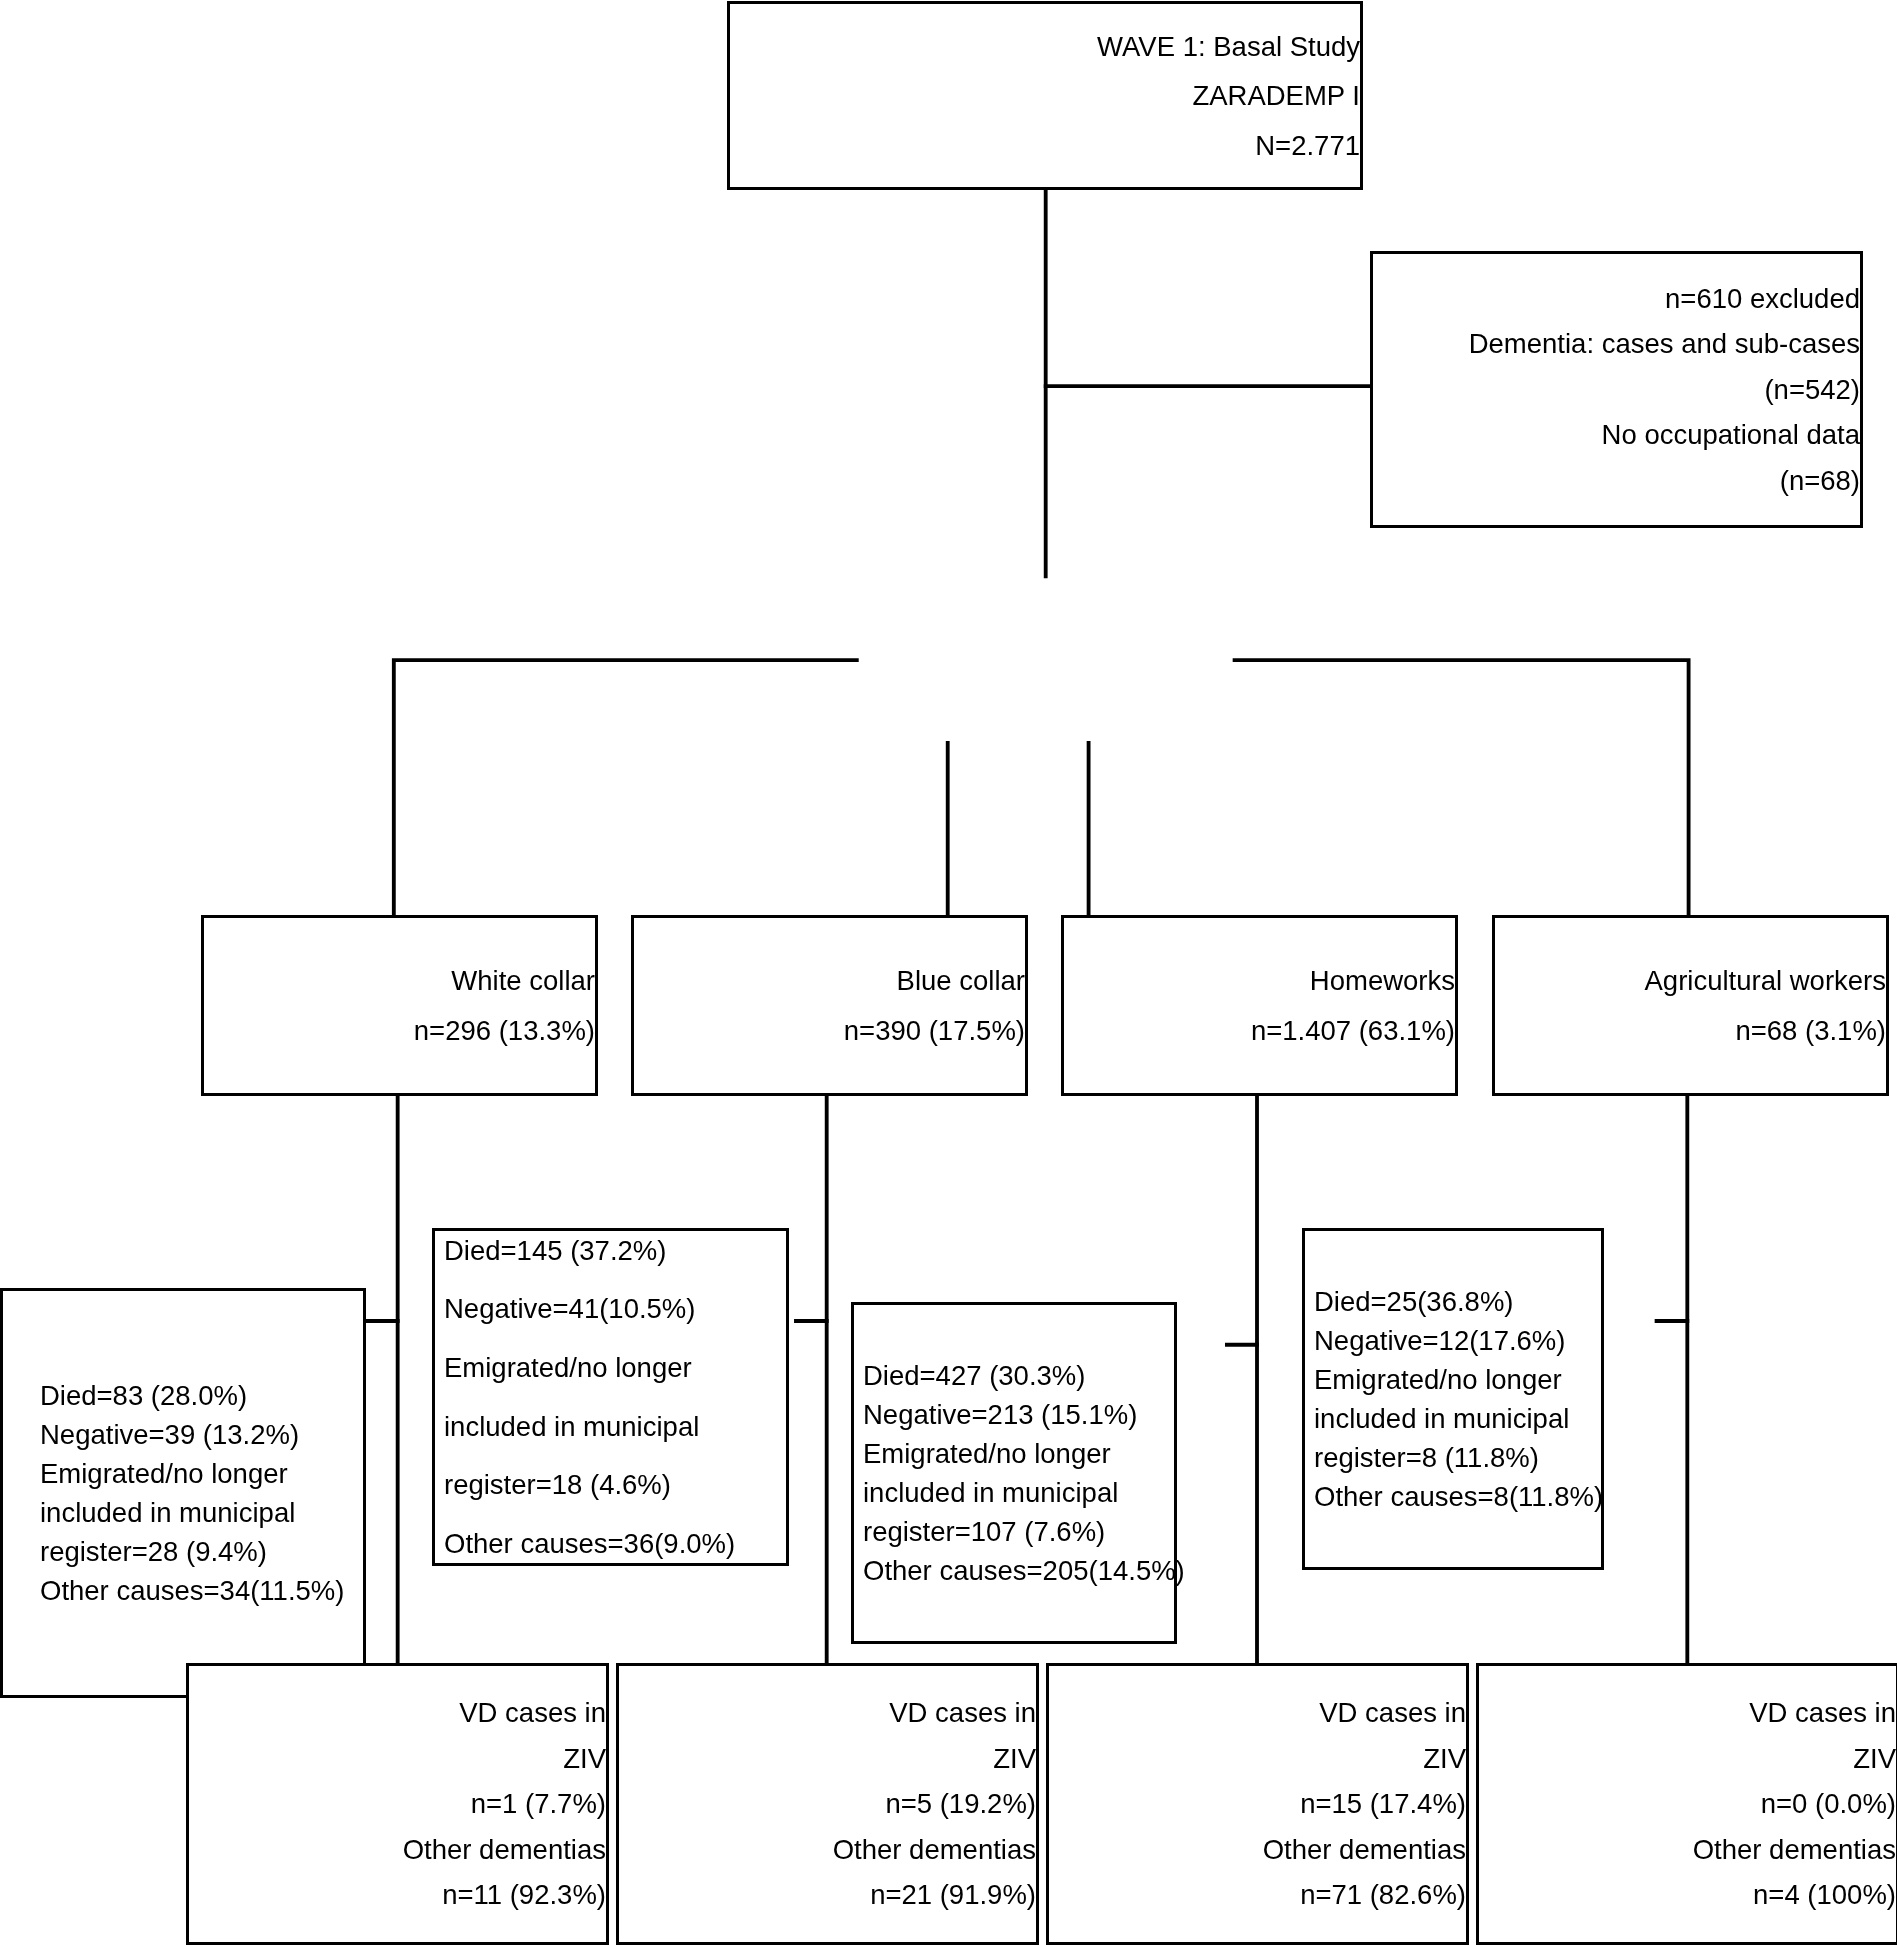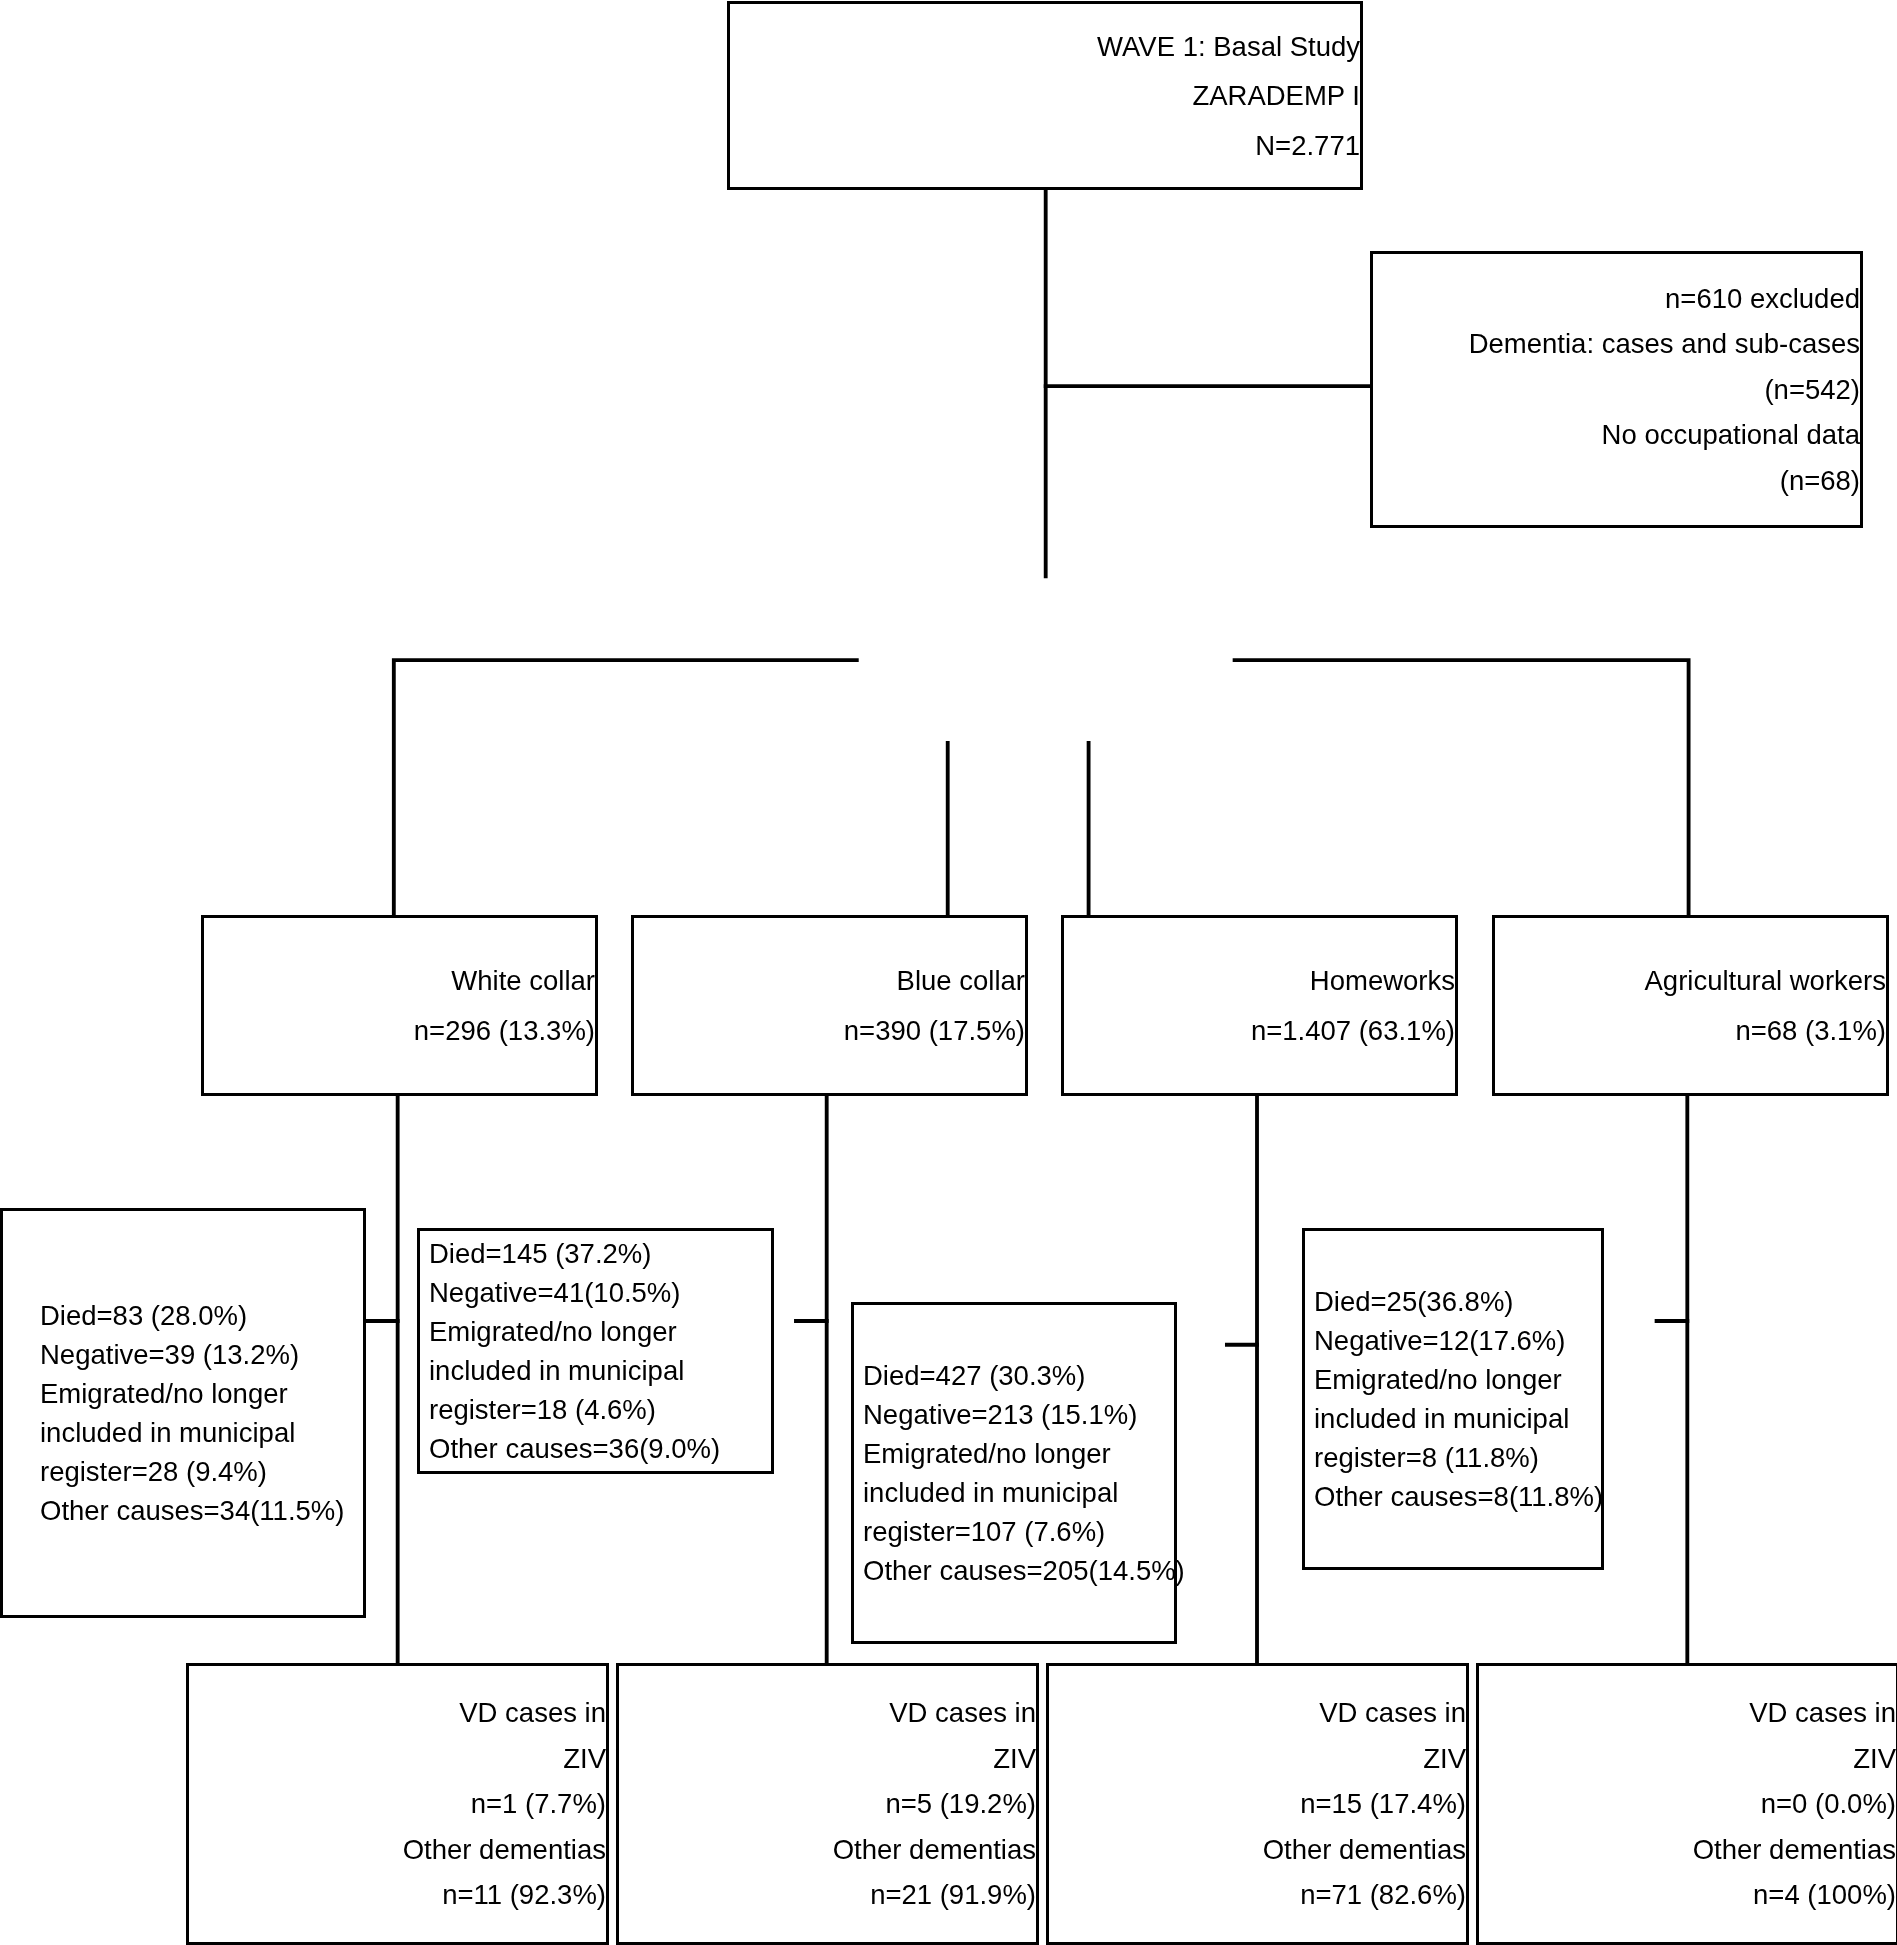--- a/index.html
+++ b/index.html
@@ -112,30 +112,30 @@
   <div class="node center sp-wide" style="left:1061px; top:915px; width:397px; height:181px;">
     <span class="ln">Homeworks</span>
     <span class="ln">n=1.407 (63.1%)</span>
   </div>
 
   <div class="node center sp-wide" style="left:1492px; top:915px; width:397px; height:181px;">
     <span class="ln">Agricultural workers</span>
     <span class="ln">n=68 (3.1%)</span>
   </div>
 
-  <div class="node left sp-tight pad-l" style="left:0px; top:1208px; width:366px; height:410px;padding-left:37px;">
+  <div class="node left sp-tight pad-l" style="left:0px; top:1288px; width:366px; height:410px;padding-left:37px;">
     <span class="ln">Died=83 (28.0%)</span>
     <span class="ln">Negative=39 (13.2%)</span>
     <span class="ln">Emigrated/no longer</span>
     <span class="ln">included in municipal</span>
     <span class="ln">register=28 (9.4%)</span>
     <span class="ln">Other causes=34(11.5%)</span>
   </div>
 
-  <div class="node left sp-tight pad-l" style="left:417px; top:1228px; width:357px; height:246px;">
+  <div class="node left sp-tight pad-l" style="left:432px; top:1228px; width:357px; height:338px;justify-content:space-between;">
     <span class="ln">Died=145 (37.2%)</span>
     <span class="ln">Negative=41(10.5%)</span>
     <span class="ln">Emigrated/no longer</span>
     <span class="ln">included in municipal</span>
     <span class="ln">register=18 (4.6%)</span>
     <span class="ln">Other causes=36(9.0%)</span>
   </div>
 
   <div class="node left sp-tight pad-l" style="left:851px; top:1302px; width:326px; height:342px;">
     <span class="ln">Died=427 (30.3%)</span>

